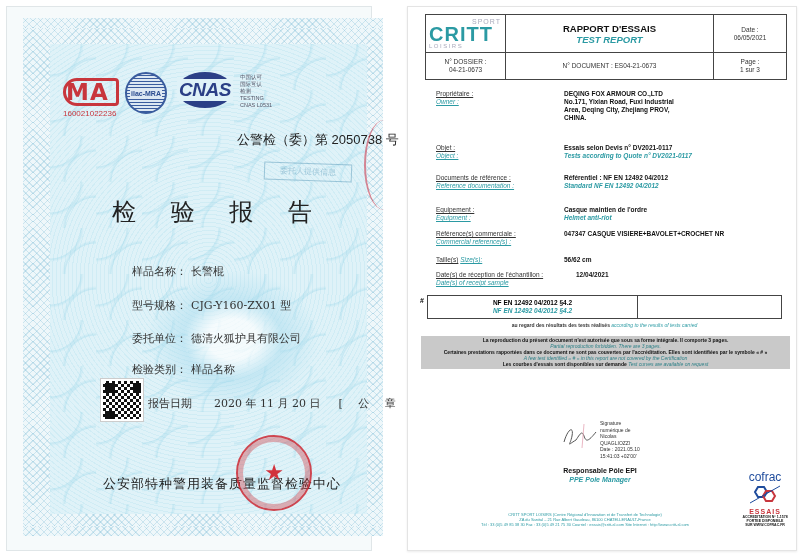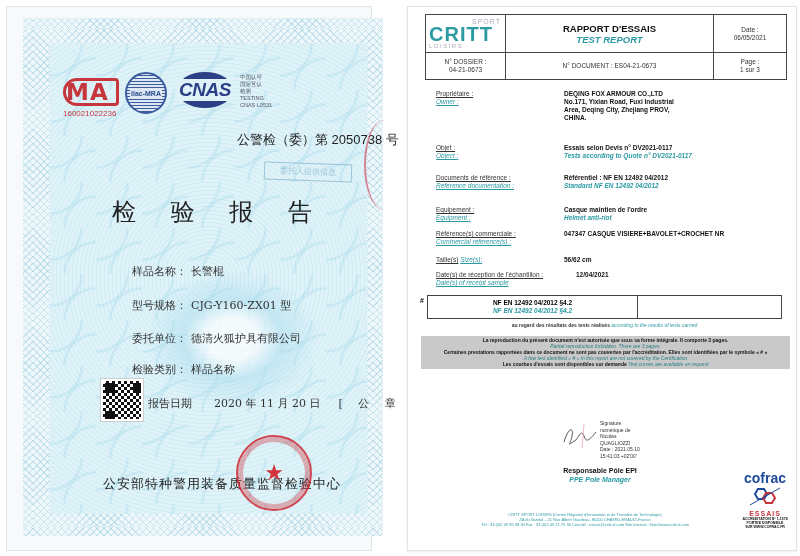--- a/index.html
+++ b/index.html
@@ -142,21 +142,21 @@
   }
   .notice .fr { font-weight: bold; }
   .notice .en { color: #2b7f86; font-style: italic; }
 
   .signature { position: absolute; left: 560px; top: 420px; width: 40px; height: 30px; }
   .sig-text { position: absolute; left: 600px; top: 420px; font-size: 5px; line-height: 6.6px; color: #333; }
   .resp { position: absolute; left: 530px; top: 466px; width: 140px; text-align: center; font-size: 7px; line-height: 9px; font-weight: bold; color: #111; }
   .resp .en { color: #2b9aa3; font-style: italic; }
 
   .cofrac { position: absolute; left: 742px; top: 470px; width: 46px; text-align: center; }
-  .cofrac .t { font-size: 14px; font-weight: bold; color: #1e4b9c; }
+  .cofrac .t { font-size: 12px; font-weight: normal; color: #1e4b9c; }
   .cofrac .essais { font-size: 7px; font-weight: bold; color: #c8363d; letter-spacing: 1px; }
   .cofrac .acc { font-size: 3.5px; line-height: 4px; font-weight: bold; color: #111; }
 
   .footer { position: absolute; left: 440px; top: 512px; width: 290px; text-align: center; font-size: 4px; line-height: 5px; color: #2b9aa3; }
 </style>
 </head>
 <body>
 
 <div class="cert"></div>
 <div class="cert-border"></div>

